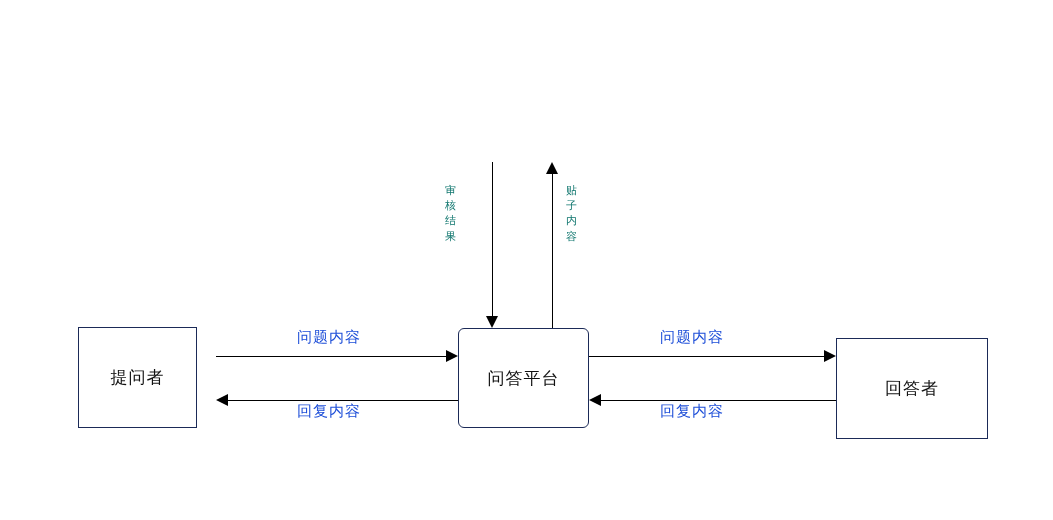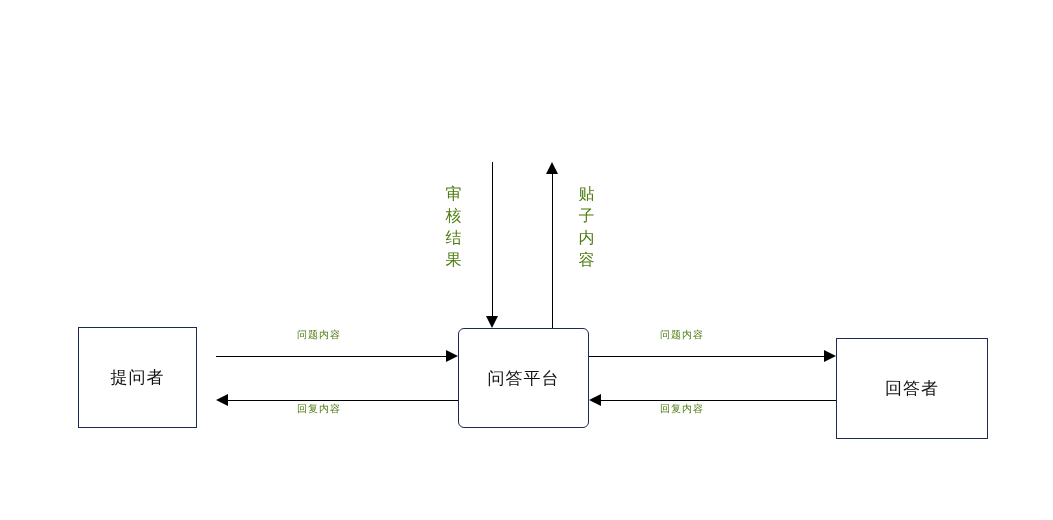--- a/index.html
+++ b/index.html
@@ -71,34 +71,34 @@
   }
   .arrow-up {
     border-left: 6px solid transparent;
     border-right: 6px solid transparent;
     border-bottom: 12px solid #000000;
   }
 
   
   .edge-label {
     position: absolute;
-    font-size: 10px;
-    color: #4d7c0f;
+    font-size: 15px;
+    color: #1d4ed8;
     white-space: nowrap;
     line-height: 1;
     letter-spacing: 1px;
   }
   .edge-label-vertical {
     position: absolute;
-    font-size: 16px;
-    color: #4d7c0f;
+    font-size: 11px;
+    color: #0f766e;
     line-height: 1.38;
     letter-spacing: 0;
     width: 17px;
-    text-align: center;
+    text-align: left;
     word-break: break-all;
   }
 </style>
 </head>
 <body>
 
 <div id="diagram-canvas">
 
 
   <div class="node" id="node-asker">
@@ -112,21 +112,21 @@
   <div class="node" id="node-answerer">
     <span class="node-label">回答者</span>
   </div>
 
   <div class="edge-line v-line" style="left:491.5px; top:162px; height:156px;"></div>
   <div class="arrow arrow-down" style="left:486px; top:316px;"></div>
   <div class="edge-label-vertical" style="left:445px; top:183px;">审核结果</div>
 
   <div class="edge-line v-line" style="left:551.5px; top:172px; height:156px;"></div>
   <div class="arrow arrow-up" style="left:546px; top:162px;"></div>
-  <div class="edge-label-vertical" style="left:566px; top:183px;margin-left:12px;">贴子内容</div>
+  <div class="edge-label-vertical" style="left:566px; top:183px;">贴子内容</div>
 
   <div class="edge-line h-line" style="left:216px; top:355.5px; width:230px;"></div>
   <div class="arrow arrow-right" style="left:446px; top:350px;"></div>
   <div class="edge-label" style="left:297px; top:330px;">问题内容</div>
 
   <div class="edge-line h-line" style="left:228px; top:399.5px; width:230px;"></div>
   <div class="arrow arrow-left" style="left:216px; top:394px;"></div>
   <div class="edge-label" style="left:297px; top:404px;">回复内容</div>
 
   <div class="edge-line h-line" style="left:589px; top:355.5px; width:235px;"></div>

